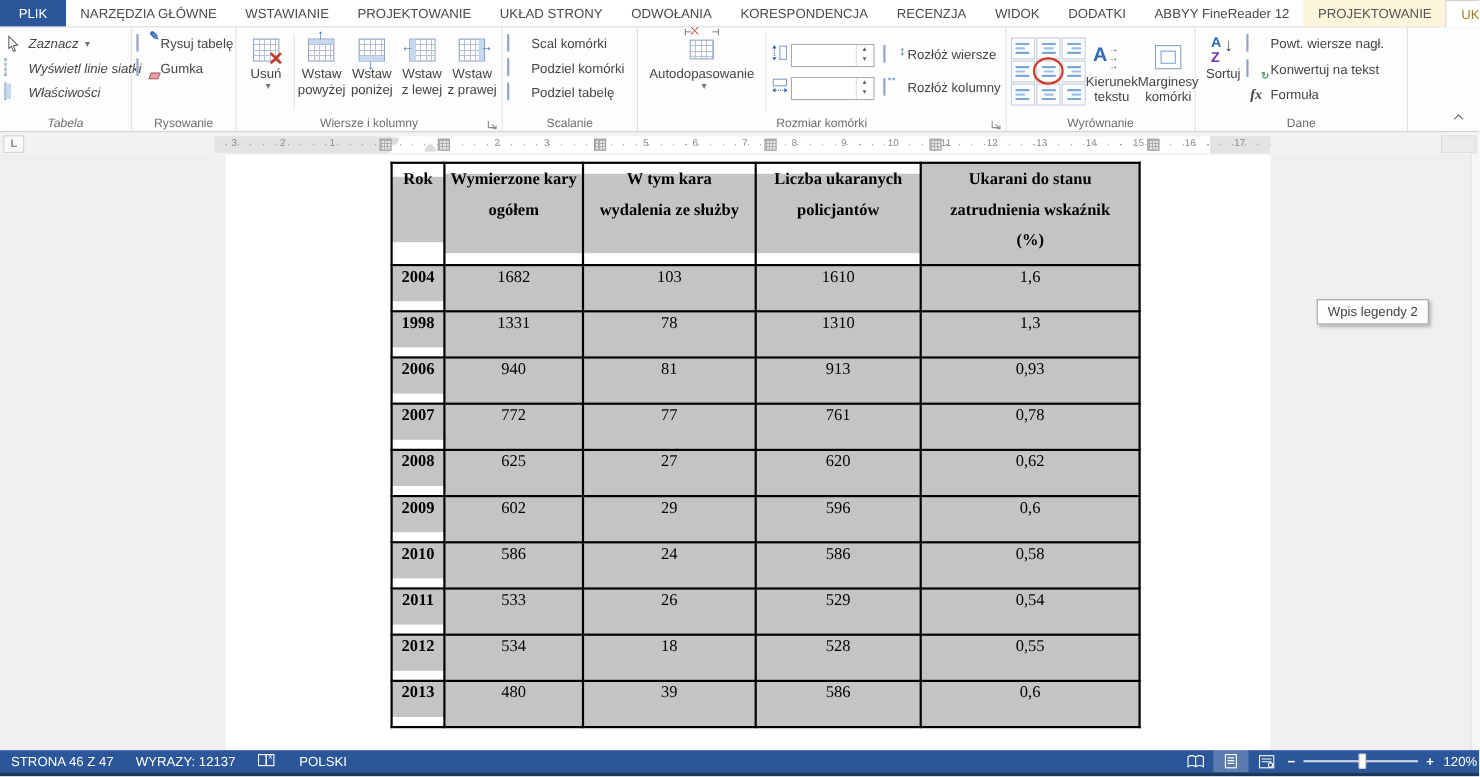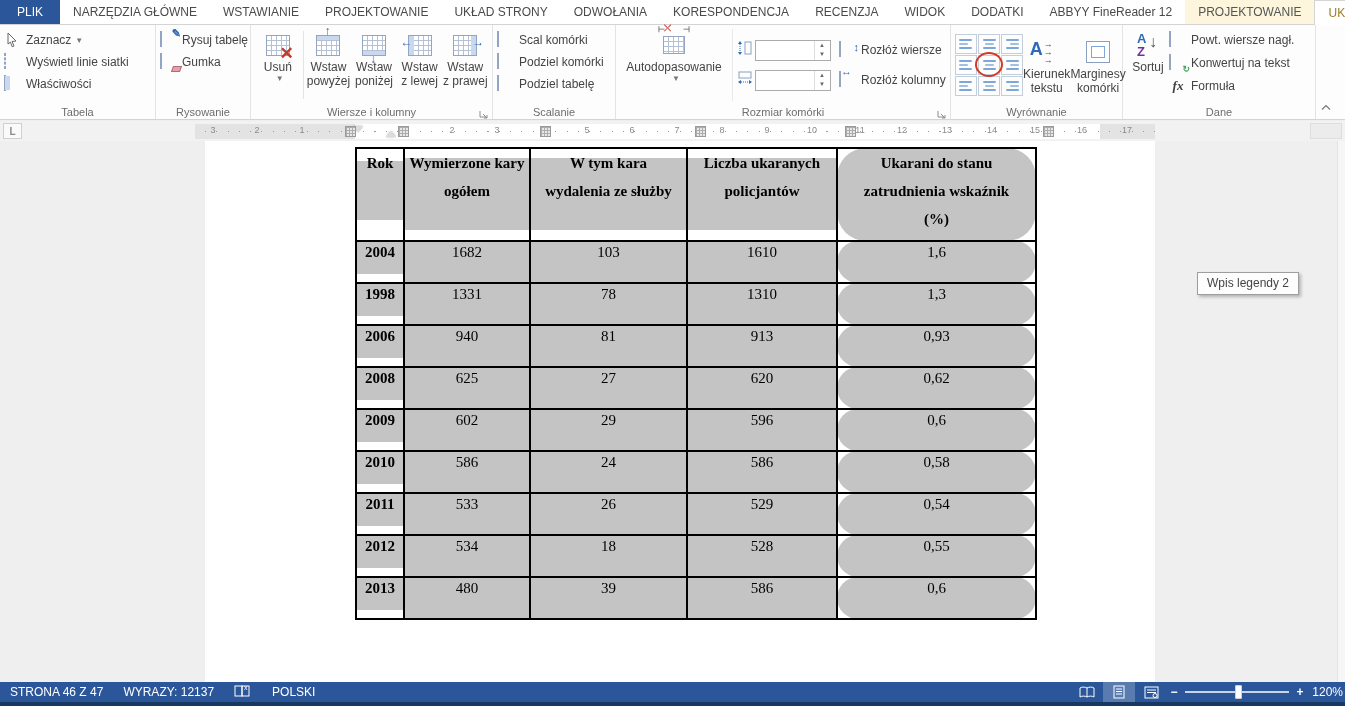--- a/index.html
+++ b/index.html
@@ -101,21 +101,21 @@
   .doc{ position:absolute; left:0; top:141px; width:1345px; height:541px; background:#efefef; }
   .page{ position:absolute; left:205px; top:0; width:950px; height:541px; background:#fff; }
   .scrollside{ position:absolute; right:0; top:0; width:8px; height:541px; background:#f6f6f6;
                border-left:1px solid #e3e3e3; }
 
   table.doctbl{ position:absolute; left:150px; top:6px; border-collapse:collapse; table-layout:fixed;
                 font-family:Liberation Serif, serif; font-size:15px; color:#000; }
   .doctbl th,.doctbl td{ border:2px solid #000; text-align:center; vertical-align:top; padding:0; }
   .doctbl th{ font-weight:bold; }
   .doctbl th div{ line-height:28px; }
-  .c0{ width:48px; } .c1{ width:126px; } .c2{ width:157px; } .c3{ width:150px; } .c4{ width:199px;border-radius:29px; }
+  .c0{ width:48px; } .c1{ width:126px; } .c2{ width:157px; } .c3{ width:150px; } .c4{ width:199px; }
   .hrow th{ height:93px; }
   .h0{ padding-top:24px; background:linear-gradient(to bottom,#fff 0 12px,#c4c4c4 12px 71px,#fff 71px); }
   .h1,.h2,.h3{ padding-top:10px; background:linear-gradient(to bottom,#fff 0 9px,#c4c4c4 9px 81px,#fff 81px); }
   .h4{ padding-top:3px; background:#c4c4c4; }
   .drow td{ height:42px; line-height:20px; padding-top:0; }
   .sh-year{ font-weight:bold; background:linear-gradient(to bottom,#c4c4c4 0 32px,#fff 32px); }
   .sh-data{ background:#c4c4c4; }
 
   .tooltip{ position:absolute; left:1197px; top:272px; height:23px; padding:3px 9px 0 9px;
             background:#fdfdfd; border:1px solid #9e9e9e; font-size:12px; color:#444;
@@ -154,21 +154,21 @@
     <div class="tab">RECENZJA</div>
     <div class="tab">WIDOK</div>
     <div class="tab">DODATKI</div>
     <div class="tab">ABBYY FineReader 12</div>
     <div class="tab contextual">PROJEKTOWANIE</div>
     <div class="tab active">UKŁAD</div>
   </div>
 
   <div class="ribbon">
 
-    <div class="rgroup" style="width:156px;">
+    <div class="rgroup" style="width:120px;font-style:italic;">
       <div class="rg-inner">
         <div class="smbtn">
           <span class="ico">
             <svg width="16" height="16">
                 <path d="M4 1 L12 9 L8 9.5 L10 14 L8.2 14.7 L6.4 10.2 L4 12 Z" fill="#fff" stroke="#666" stroke-width="1"></path>
               </svg>
           </span>
           <span>Zaznacz</span>
           <span class="caret">▼</span>
         </div>
@@ -549,20 +549,27 @@
               <td class="c4 sh-data">1,3</td>
             </tr>
             <tr class="drow">
               <td class="c0 sh-year">2006</td>
               <td class="c1 sh-data">940</td>
               <td class="c2 sh-data">81</td>
               <td class="c3 sh-data">913</td>
               <td class="c4 sh-data">0,93</td>
             </tr>
             <tr class="drow">
+              <td class="c0 sh-year">2007</td>
+              <td class="c1 sh-data">772</td>
+              <td class="c2 sh-data">77</td>
+              <td class="c3 sh-data">761</td>
+              <td class="c4 sh-data">0,78</td>
+            </tr>
+            <tr class="drow">
               <td class="c0 sh-year">2008</td>
               <td class="c1 sh-data">625</td>
               <td class="c2 sh-data">27</td>
               <td class="c3 sh-data">620</td>
               <td class="c4 sh-data">0,62</td>
             </tr>
             <tr class="drow">
               <td class="c0 sh-year">2009</td>
               <td class="c1 sh-data">602</td>
               <td class="c2 sh-data">29</td>

